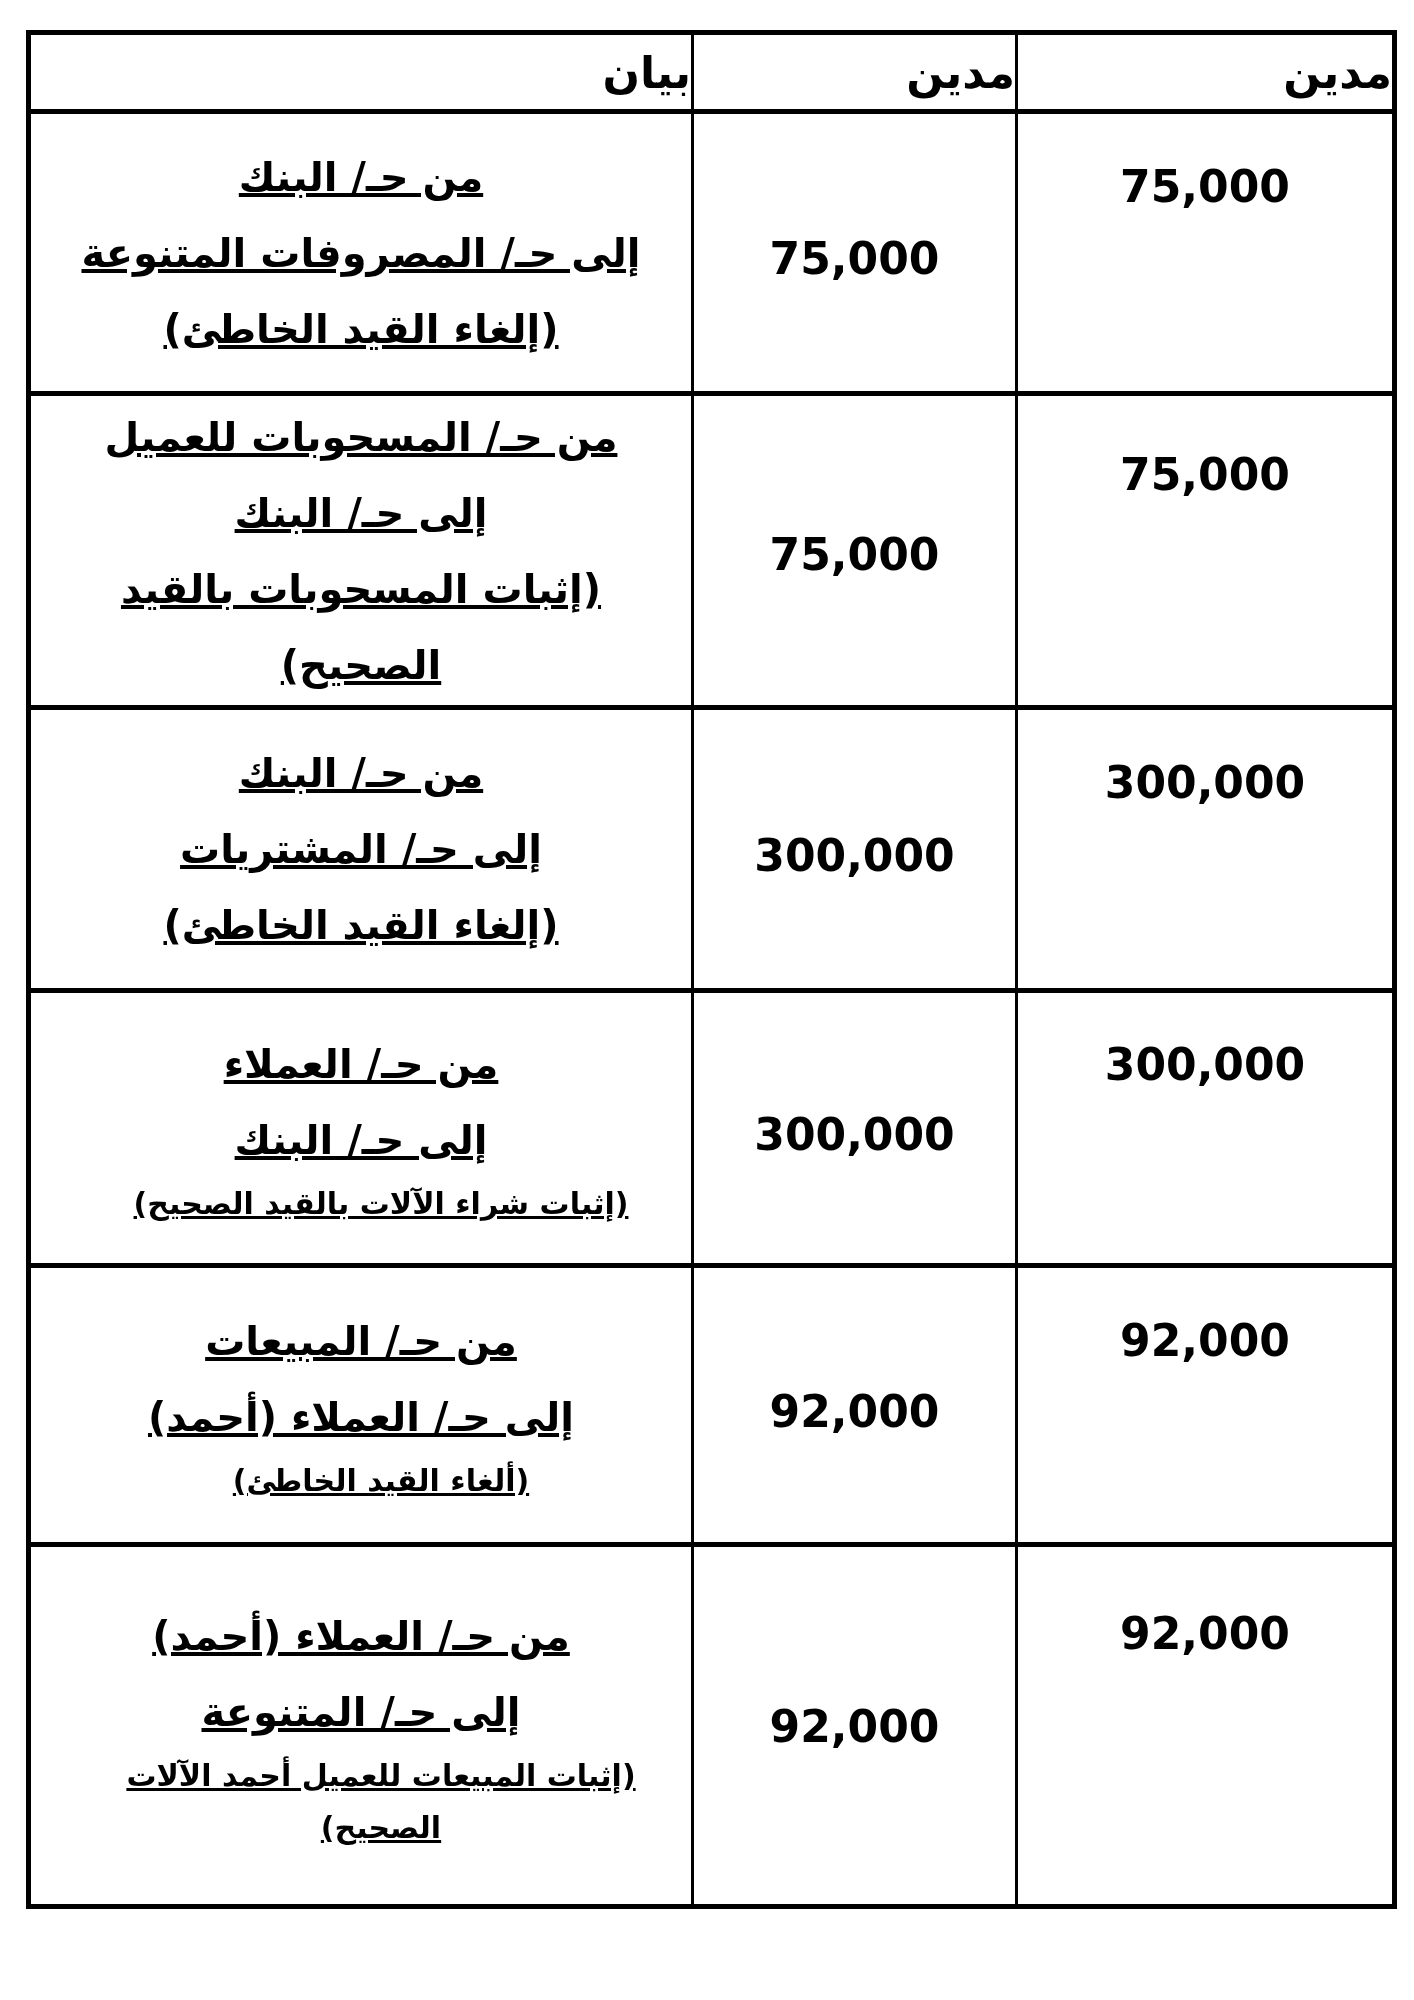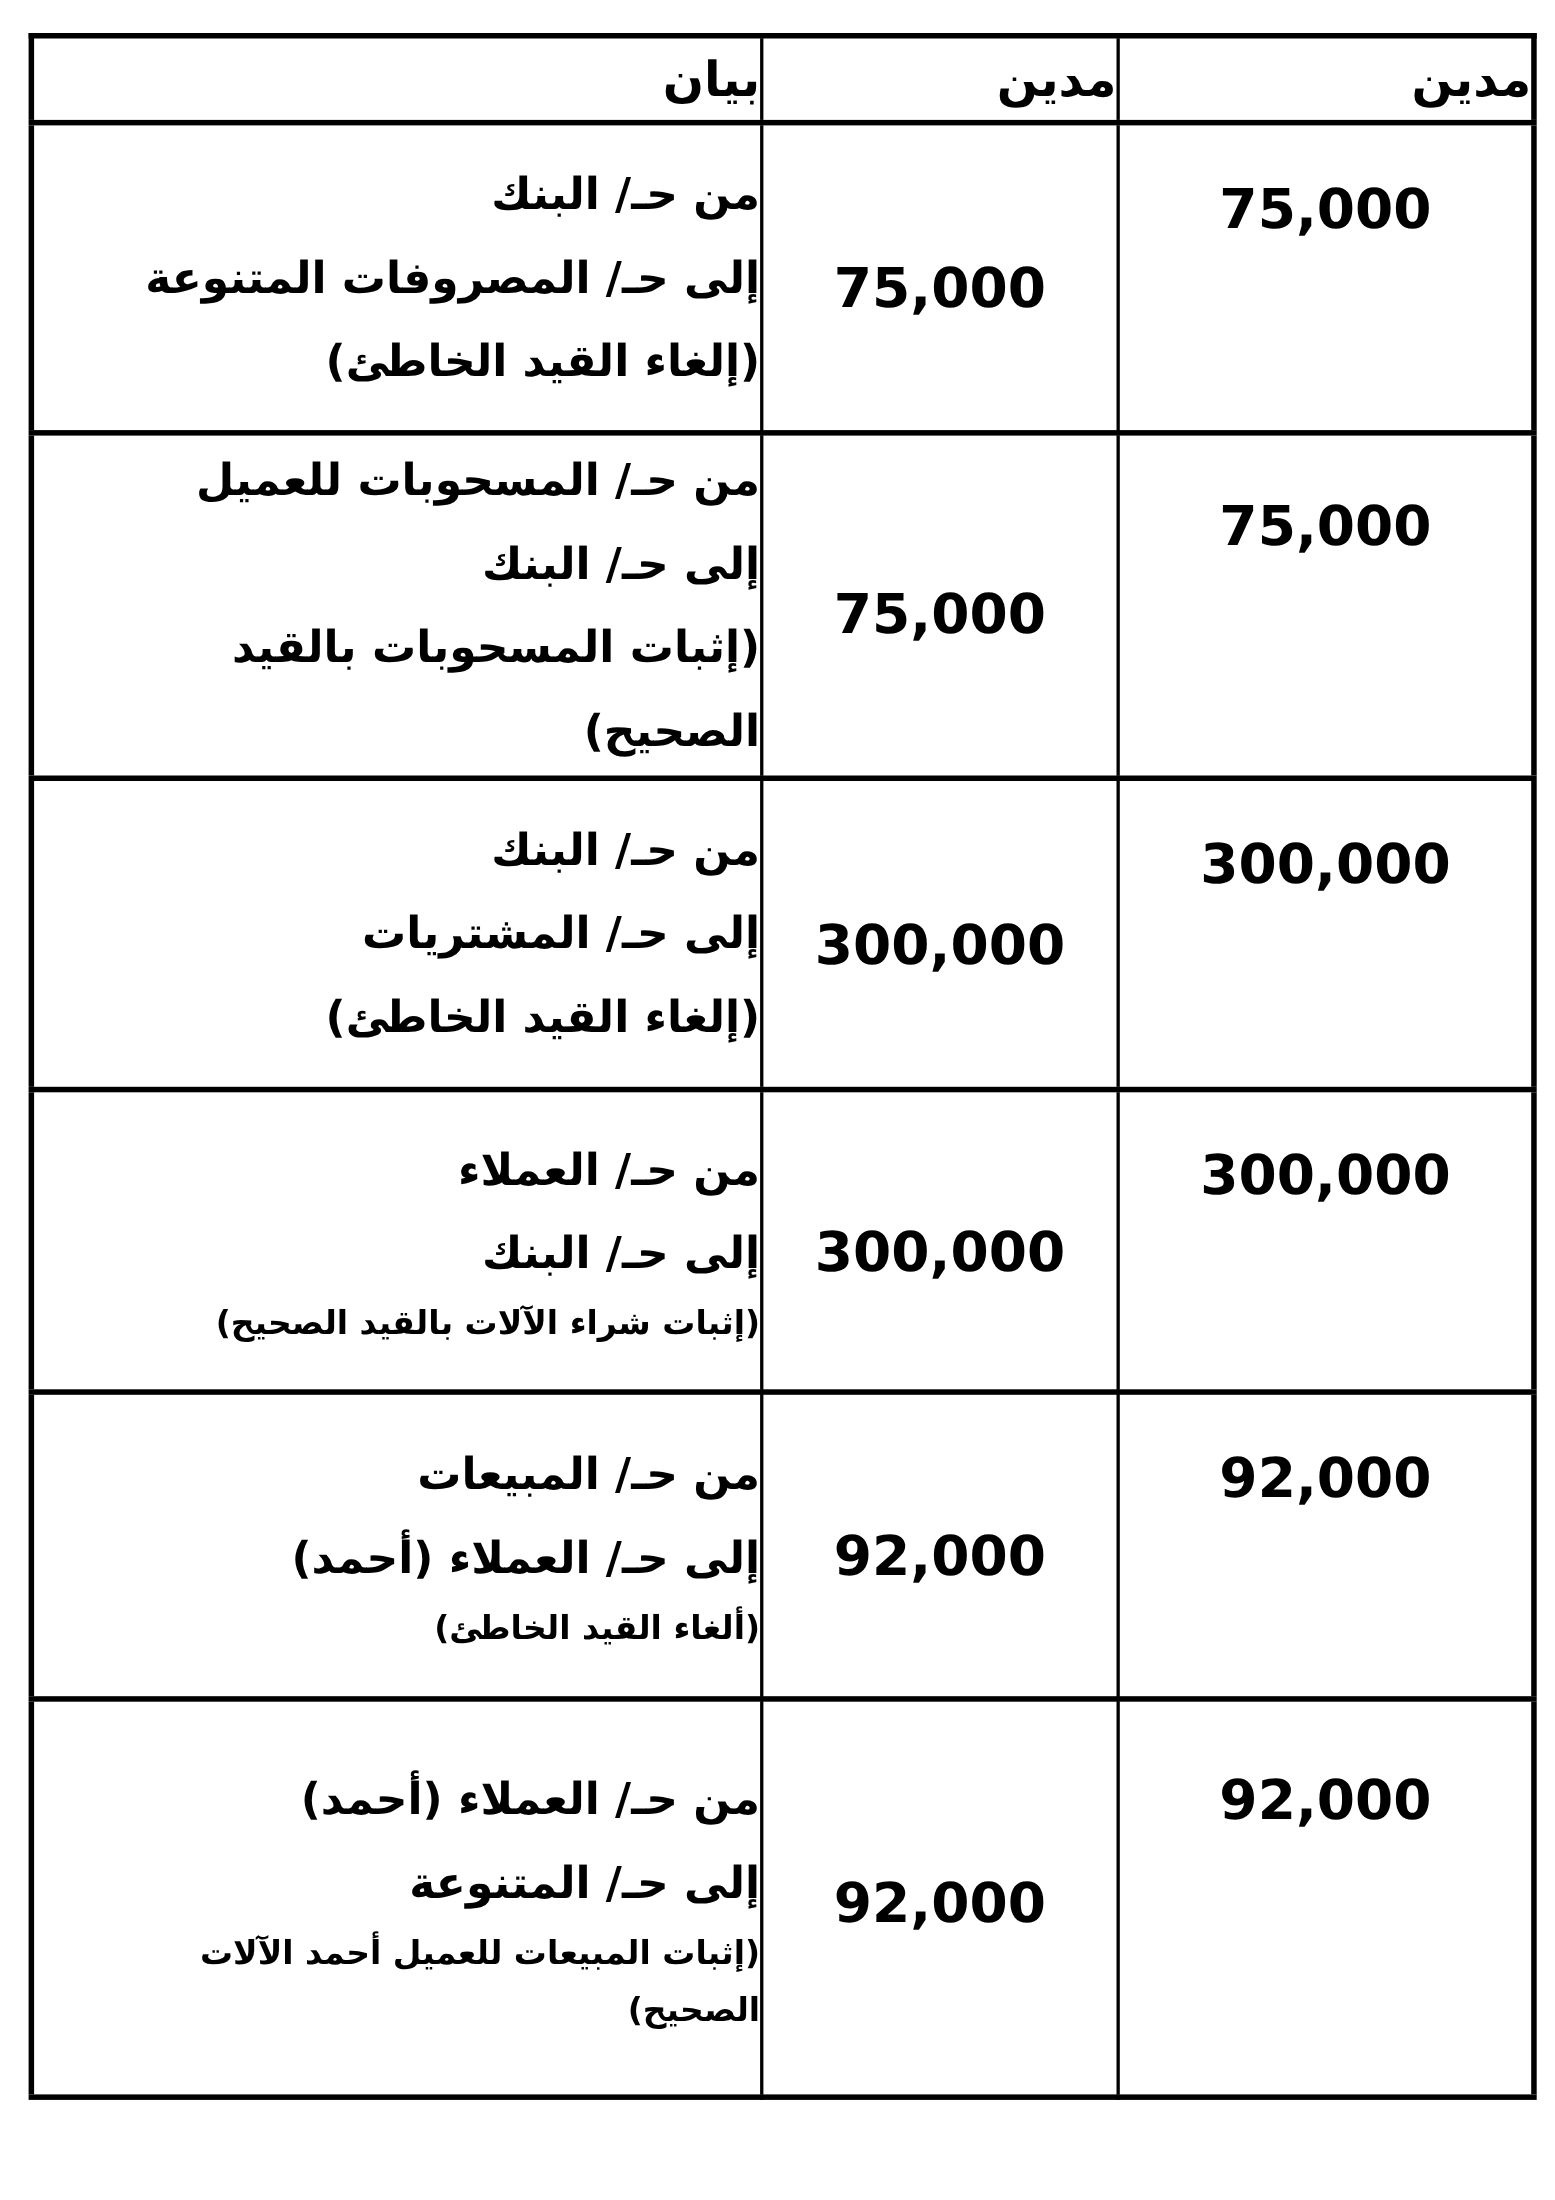--- a/index.html
+++ b/index.html
@@ -45,36 +45,37 @@
   col.c-statement{ width:664px; }
 
   td{ padding:0; vertical-align:middle; }
 
   
   td.amt{ position:relative; }
   td.amt .val{
     position:absolute;
     left:0; right:0;
     text-align:center;
-    font-size:50px;
+    font-size:44px;
     font-weight:bold;
     white-space:nowrap;
   }
   td.amt.debit .val{ top:17%; }
   td.amt.credit .val{ top:43%; }
 
   
   td.stmt{
     text-align:center;
     vertical-align:middle;
   }
   .line{
     display:block;
-    text-align:right;
+    text-align:center;
     font-weight:bold;
+    text-decoration:underline;
   }
   .line.lg{ font-size:40px; line-height:76px; }
   .line.sm{ font-size:30px; line-height:52px;margin-left:40px; }
 
   tr.r1{ height:282px; }
   tr.r2{ height:314px; }
   tr.r3{ height:283px; }
   tr.r4{ height:275px; }
   tr.r5{ height:279px; }
   tr.r6{ height:362px; }

